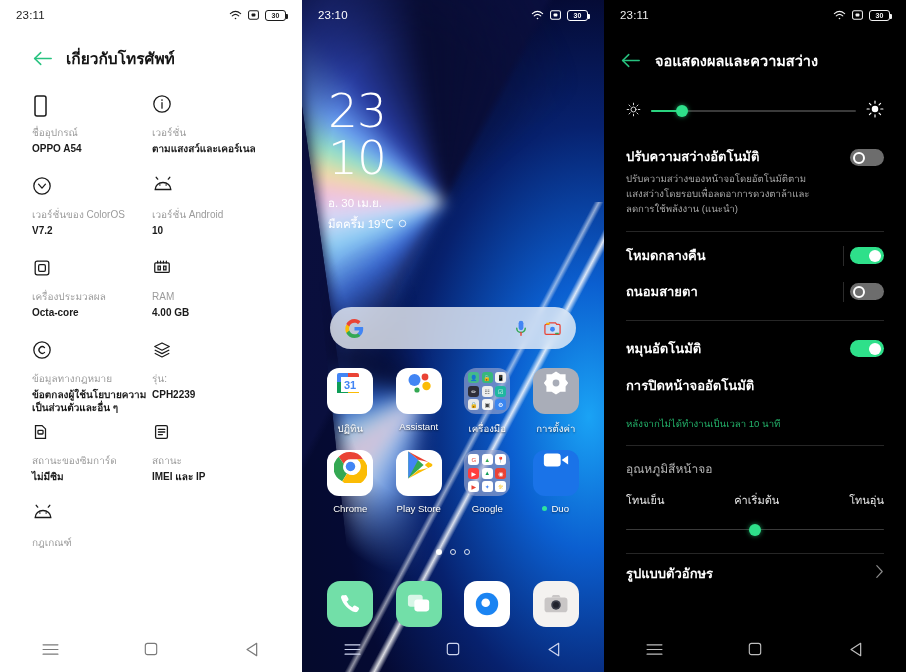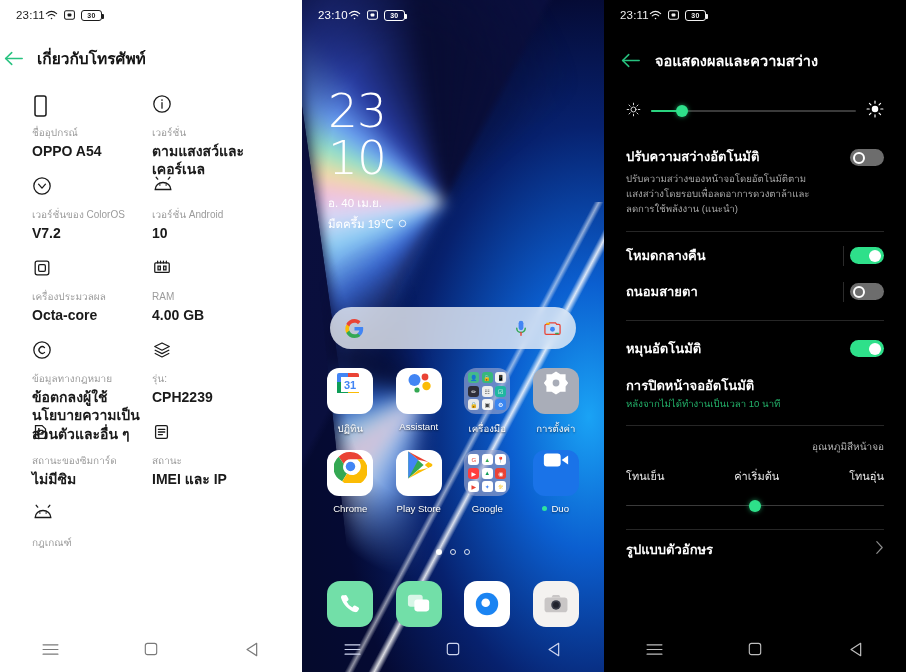--- a/index.html
+++ b/index.html
@@ -8,21 +8,21 @@
     background: #ffffff;
     font-family: "Liberation Sans", "DejaVu Sans", sans-serif;
     overflow: hidden;
   }
   .screens { display: flex; width: 906px; height: 672px; }
   .panel { width: 302px; height: 672px; position: relative; overflow: hidden; }
 
   
   .statusbar {
     position: absolute; top: 0; left: 0; right: 0; height: 30px;
-    display: flex; align-items: center; justify-content: flex-start;
+    display: flex; align-items: center; justify-content: space-between;
     padding: 0 16px;
     font-size: 11.5px; letter-spacing: .2px;
   }
   .sb-time { font-weight: 400; }
   .sb-icons { display: flex; align-items: center; gap: 6px; }
   .sb-icons svg { display: block; }
   .batt {
     position: relative; width: 21px; height: 11px;
     border: 1.2px solid currentColor; border-radius: 3px;
     display: flex; align-items: center; justify-content: center;
@@ -38,34 +38,34 @@
     position: absolute; bottom: 0; left: 0; right: 0; height: 46px;
     display: flex; align-items: center; justify-content: space-around;
   }
   .navbar .nb { width: 42px; height: 42px; display:flex; align-items:center; justify-content:center; }
   .navbar svg { display: block; }
 
   
   #p1 { background: #ffffff; color: #131313; }
   #p1 .statusbar { color: #1c1c1c; }
   .p1-header { position: absolute; top: 38px; left: 0; right: 0; height: 40px;
-    display: flex; align-items: center; padding-left: 3px; gap: 12px; }
+    display: flex; align-items: center; padding-left: 32px; gap: 12px; }
   .p1-back { width: 22px; height: 22px; display:flex; align-items:center; justify-content:center; }
   .p1-title { font-size: 15.5px; font-weight: 700; color: #141414; }
   .p1-grid {
     position: absolute; top: 88px; left: 0; right: 0; bottom: 46px;
     display: grid; grid-template-columns: 1fr 1fr;
     grid-auto-rows: 82px;
     padding: 0 30px 0 32px;
   }
   .p1-cell { padding-top: 6px; }
   .p1-ic { height: 24px; margin-bottom: 8px; color: #1a1a1a; display:flex; align-items:flex-start; }
   .p1-ic svg { display: block; }
   .p1-lab { font-size: 10px; color: #9b9b9b; line-height: 1.35; margin-bottom: 2px; }
-  .p1-val { font-size: 14px; color: #1a1a1a; font-weight: 700; line-height: 1.35; }
+  .p1-val { font-size: 10px; color: #1a1a1a; font-weight: 700; line-height: 1.35; }
 
   
   #p2 { color: #fff; background: #090b2a; }
   .wall { position: absolute; inset: 0; overflow: hidden; background:
       radial-gradient(120% 90% at 95% 62%, #1aa3f5 0%, #0b5fd0 22%, #07216e 48%, #050a33 70%, #050a28 100%),
       linear-gradient(160deg, #0a0f3d 0%, #0a1140 40%, #060a2c 100%); }
   .wall .nav-dark { position:absolute; left:-40%; top:-10%; width:160%; height:125%;
       background: linear-gradient(118deg, #0a0e38 0%, #0a0f3e 43%, rgba(10,16,62,0) 44%, rgba(10,16,62,0) 100%); }
   .swoosh {
     position: absolute; left: 7%; top: -24%; width: 125%; height: 120%;
@@ -155,31 +155,31 @@
   .track { position: absolute; left: 0; right: 0; height: 1.6px; background: #3a3a3a; border-radius: 2px; }
   .fill { position: absolute; left: 0; height: 1.6px; background: #2ad37f; border-radius: 2px; }
   .knob { position: absolute; width: 12px; height: 12px; border-radius: 50%; background: #2ee08a;
           box-shadow: 0 0 5px rgba(46,224,138,.6); transform: translateX(-6px); }
 
   .sec { padding: 14px 0; }
   .divider { height: 1px; background: #262626; }
   .row { display: flex; align-items: flex-start; justify-content: space-between; gap: 12px; }
   .row-title { font-size: 13px; font-weight: 700; color: #fff; }
   .row-sub { font-size: 9.6px; color: #a8a8a8; line-height: 1.55; margin-top: 5px; max-width: 195px; }
-  .row-sub-green { font-size: 9.6px; color: #23b26a; margin-top: 0; }
+  .row-sub-green { font-size: 9.6px; color: #23b26a; margin-top: 20px; }
   .toggle { width: 34px; height: 17px; border-radius: 10px; position: relative; flex: none; margin-top: 3px; }
   .toggle.off { background: #6d6d6d; }
   .toggle.on  { background: #2ee08a; }
   .toggle .th { position: absolute; top: 2.5px; width: 12px; height: 12px; border-radius: 50%; }
   .toggle.off .th { left: 3px; background: #6d6d6d; border: 2px solid #ffffff; box-sizing: border-box; }
   .toggle.on .th  { right: 3px; background: #ffffff; }
   .vsep { width: 1px; align-self: stretch; background: #2b2b2b; margin: 2px 6px 2px 0; }
   .rowcompact { display:flex; align-items:center; justify-content: space-between; height: 36px; }
 
-  .ctlabel { font-size: 10px; color: #b4b4b4; text-align: right; }
+  .ctlabel { font-size: 12px; color: #b4b4b4; }
   .ctscale { display: flex; justify-content: space-between; margin-top: 13px; font-size: 11px; color: #e7e7e7; }
   .ctslider { margin-top: 14px; position: relative; height: 14px; display:flex; align-items:center; }
   .chev { color: #8c8c8c; }
   .linkrow { display:flex; align-items:center; justify-content: space-between; height: 40px; }
 </style>
 </head>
 <body>
 
 <div class="screens">
 
@@ -395,21 +395,21 @@
         </span>
         <span class="batt">
           <span>30</span>
         </span>
       </div>
     </div>
 
     <div class="clockwrap">
       <div class="clk">23</div>
       <div class="clk clk2">10</div>
-      <div class="dateline">อ. 40 เม.ย.</div>
+      <div class="dateline">อ. 30 เม.ย.</div>
       <div class="weatherline">
         <span>มืดครึ้ม 19℃</span>
         <span>
           <svg width="9" height="9" viewBox="0 0 12 12" fill="none" stroke="#ffffff" stroke-width="1.1">
               <circle cx="6" cy="6" r="4.3"></circle>
             </svg>
         </span>
       </div>
     </div>
 

